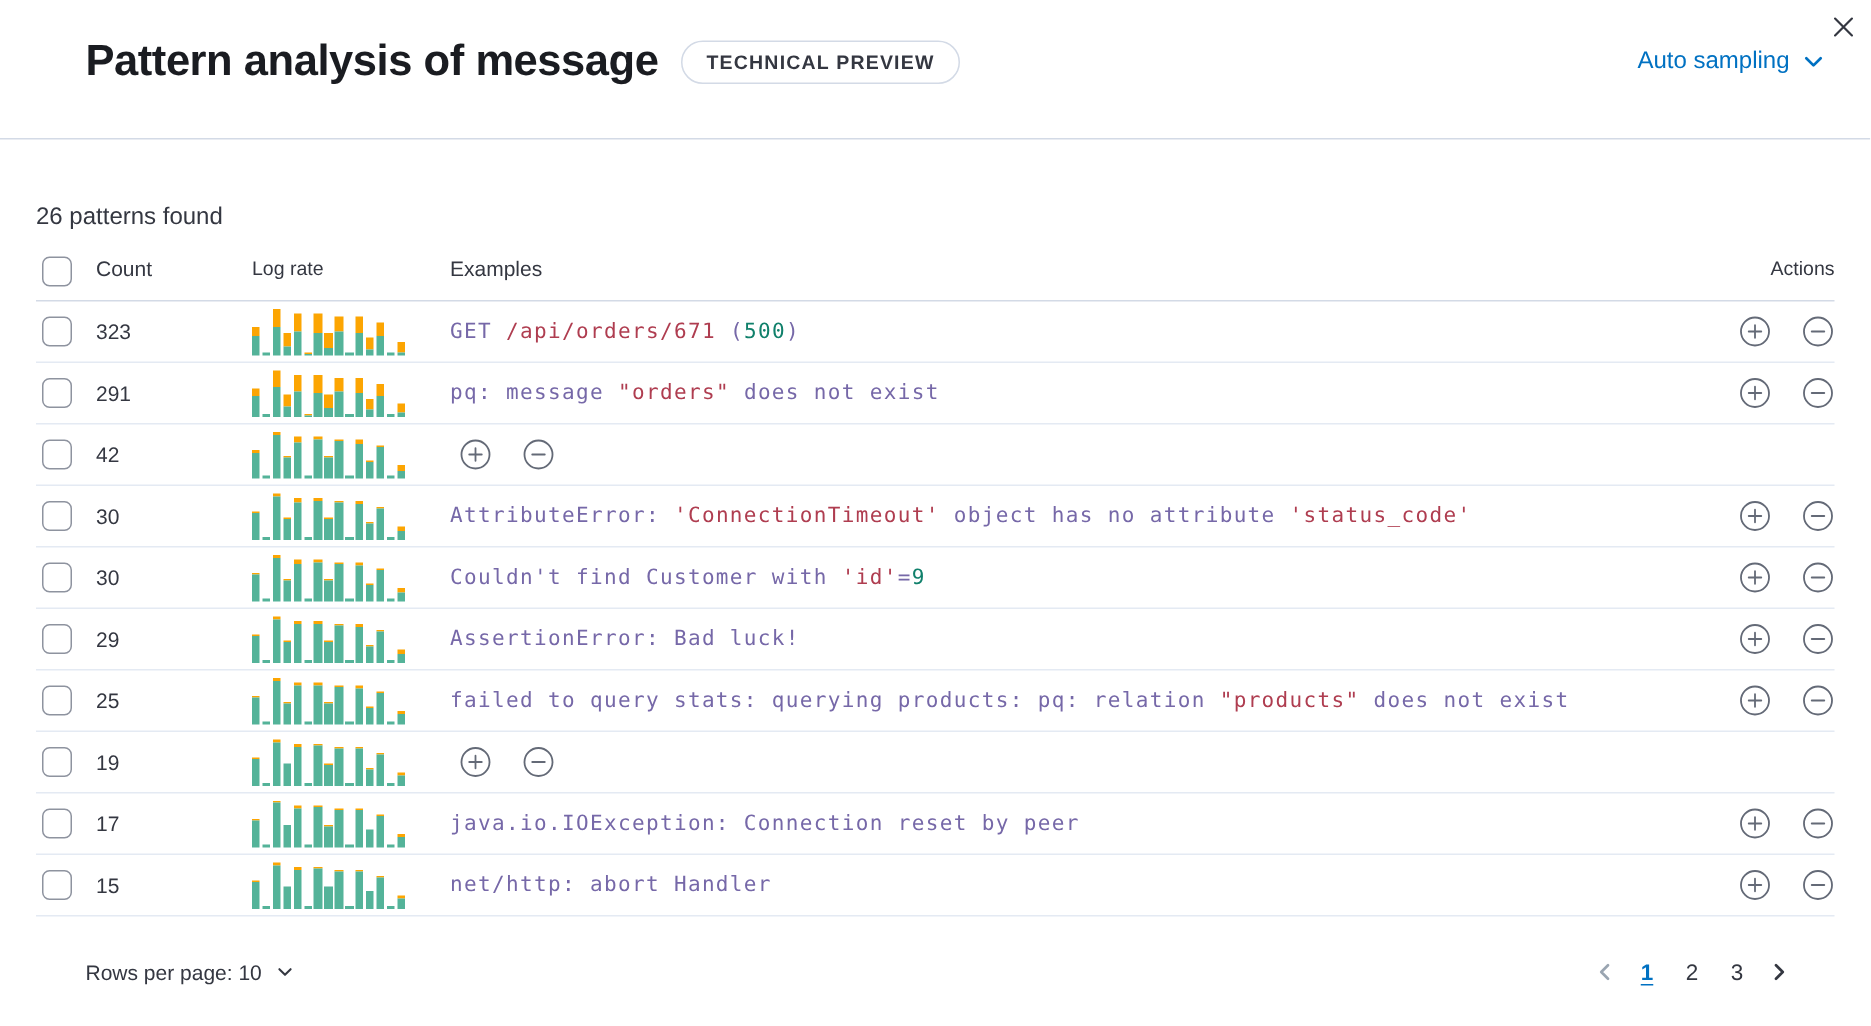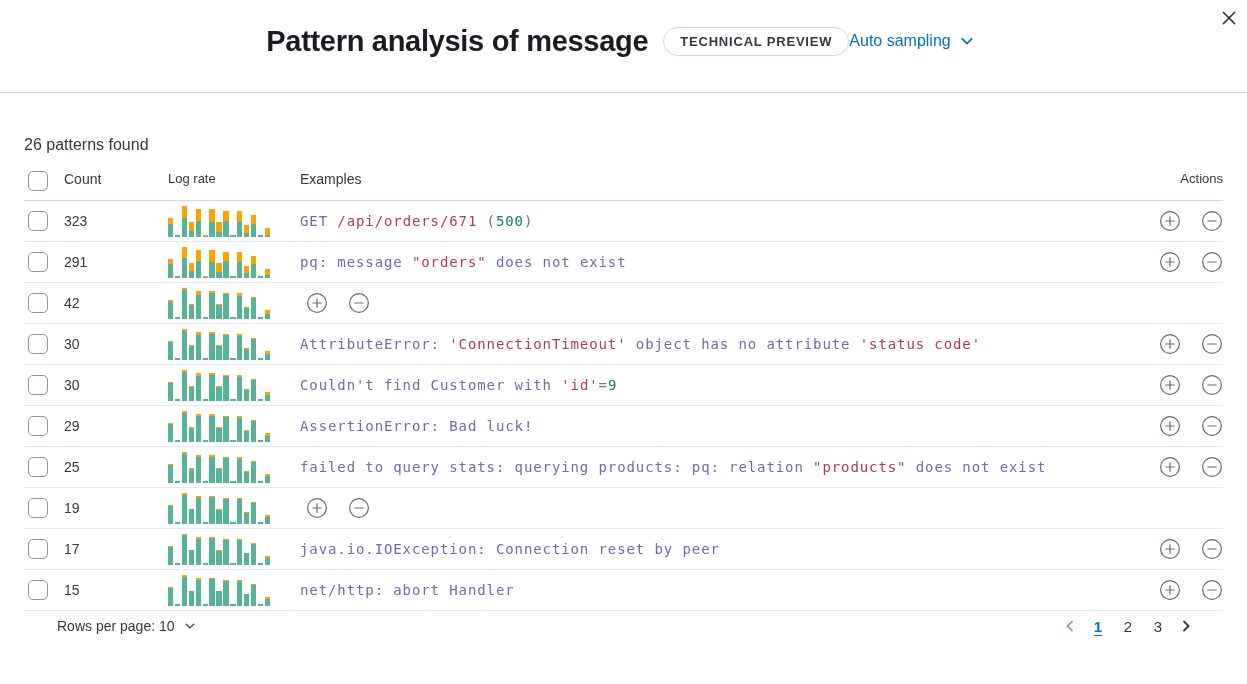--- a/index.html
+++ b/index.html
@@ -9,21 +9,21 @@
     --border-strong:#d3dae6; --border-light:#e4eaf3;
     --icon-gray:#646a77; --disabled-gray:#9aa5b1; --checkbox-border:#8e939f;
   }
   *{box-sizing:border-box;}
   html,body{margin:0;padding:0;background:#fff;}
   body{width:1247px;height:684px;font-family:"Liberation Sans",sans-serif;color:var(--body-text);}
   .flyout{position:relative;width:1247px;height:684px;background:#fff;overflow:hidden;}
   button{font-family:inherit;cursor:pointer;}
 
   
-  .flyout-header{display:flex;justify-content:center;align-items:center;padding:22px 24px 0 24px;}
+  .flyout-header{display:flex;justify-content:space-between;align-items:center;padding:22px 24px 0 24px;margin-left:33px;}
   .title-group{display:flex;align-items:center;gap:15px;}
   h1.title{margin:0;font-size:29px;line-height:38px;font-weight:700;color:var(--title-text);letter-spacing:-0.3px;}
   .badge{border:1px solid var(--border-strong);border-radius:999px;padding:6px 16px;font-size:13px;font-weight:700;letter-spacing:0.8px;color:var(--body-text);white-space:nowrap;}
   .sampling-btn{display:flex;align-items:center;gap:8px;background:none;border:none;color:var(--accent-blue);font-size:16px;padding:0 6px 0 0;}
   .close-btn{position:absolute;top:5px;right:5px;width:26px;height:26px;background:none;border:none;color:var(--body-text);display:flex;align-items:center;justify-content:center;padding:0;}
   .header-divider{border-bottom:1px solid var(--border-strong);margin-top:32px;}
 
   
   main{padding:0 24px;}
   .summary{margin-top:42px;font-size:16px;line-height:19px;color:var(--body-text);}
@@ -45,21 +45,21 @@
   .bar .o{background:var(--bar-orange);width:100%;}
   .bar .t{background:var(--bar-teal);width:100%;}
 
   .seg-purple{color:var(--code-purple);}
   .seg-red{color:var(--code-red);}
   .seg-green{color:var(--code-green);}
 
   .action-btn{width:22px;height:22px;border:none;background:none;padding:0;color:var(--icon-gray);display:flex;align-items:center;justify-content:center;}
 
   
-  .flyout-footer{display:flex;justify-content:space-between;align-items:center;padding:0 24px 0 33px;height:30px;}
+  .flyout-footer{display:flex;justify-content:space-between;align-items:center;margin-top:22px;padding:0 24px 0 33px;height:30px;}
   .rpp-btn{display:flex;align-items:center;gap:9px;background:none;border:none;color:var(--body-text);font-size:14px;padding:0;}
   .pagination{display:flex;align-items:center;}
   .page-chevron{width:26px;height:26px;border:none;background:none;padding:0;display:flex;align-items:center;justify-content:center;color:var(--body-text);}
   .page-chevron.disabled{color:var(--disabled-gray);cursor:default;}
   .pages{display:flex;align-items:center;}
   .page{width:30px;height:26px;border:none;background:none;font-size:15px;color:var(--body-text);padding:0;text-align:center;}
   .page.current{color:var(--accent-blue);font-weight:700;text-decoration:underline;text-underline-offset:3px;}
 </style>
 </head>
 <body>

